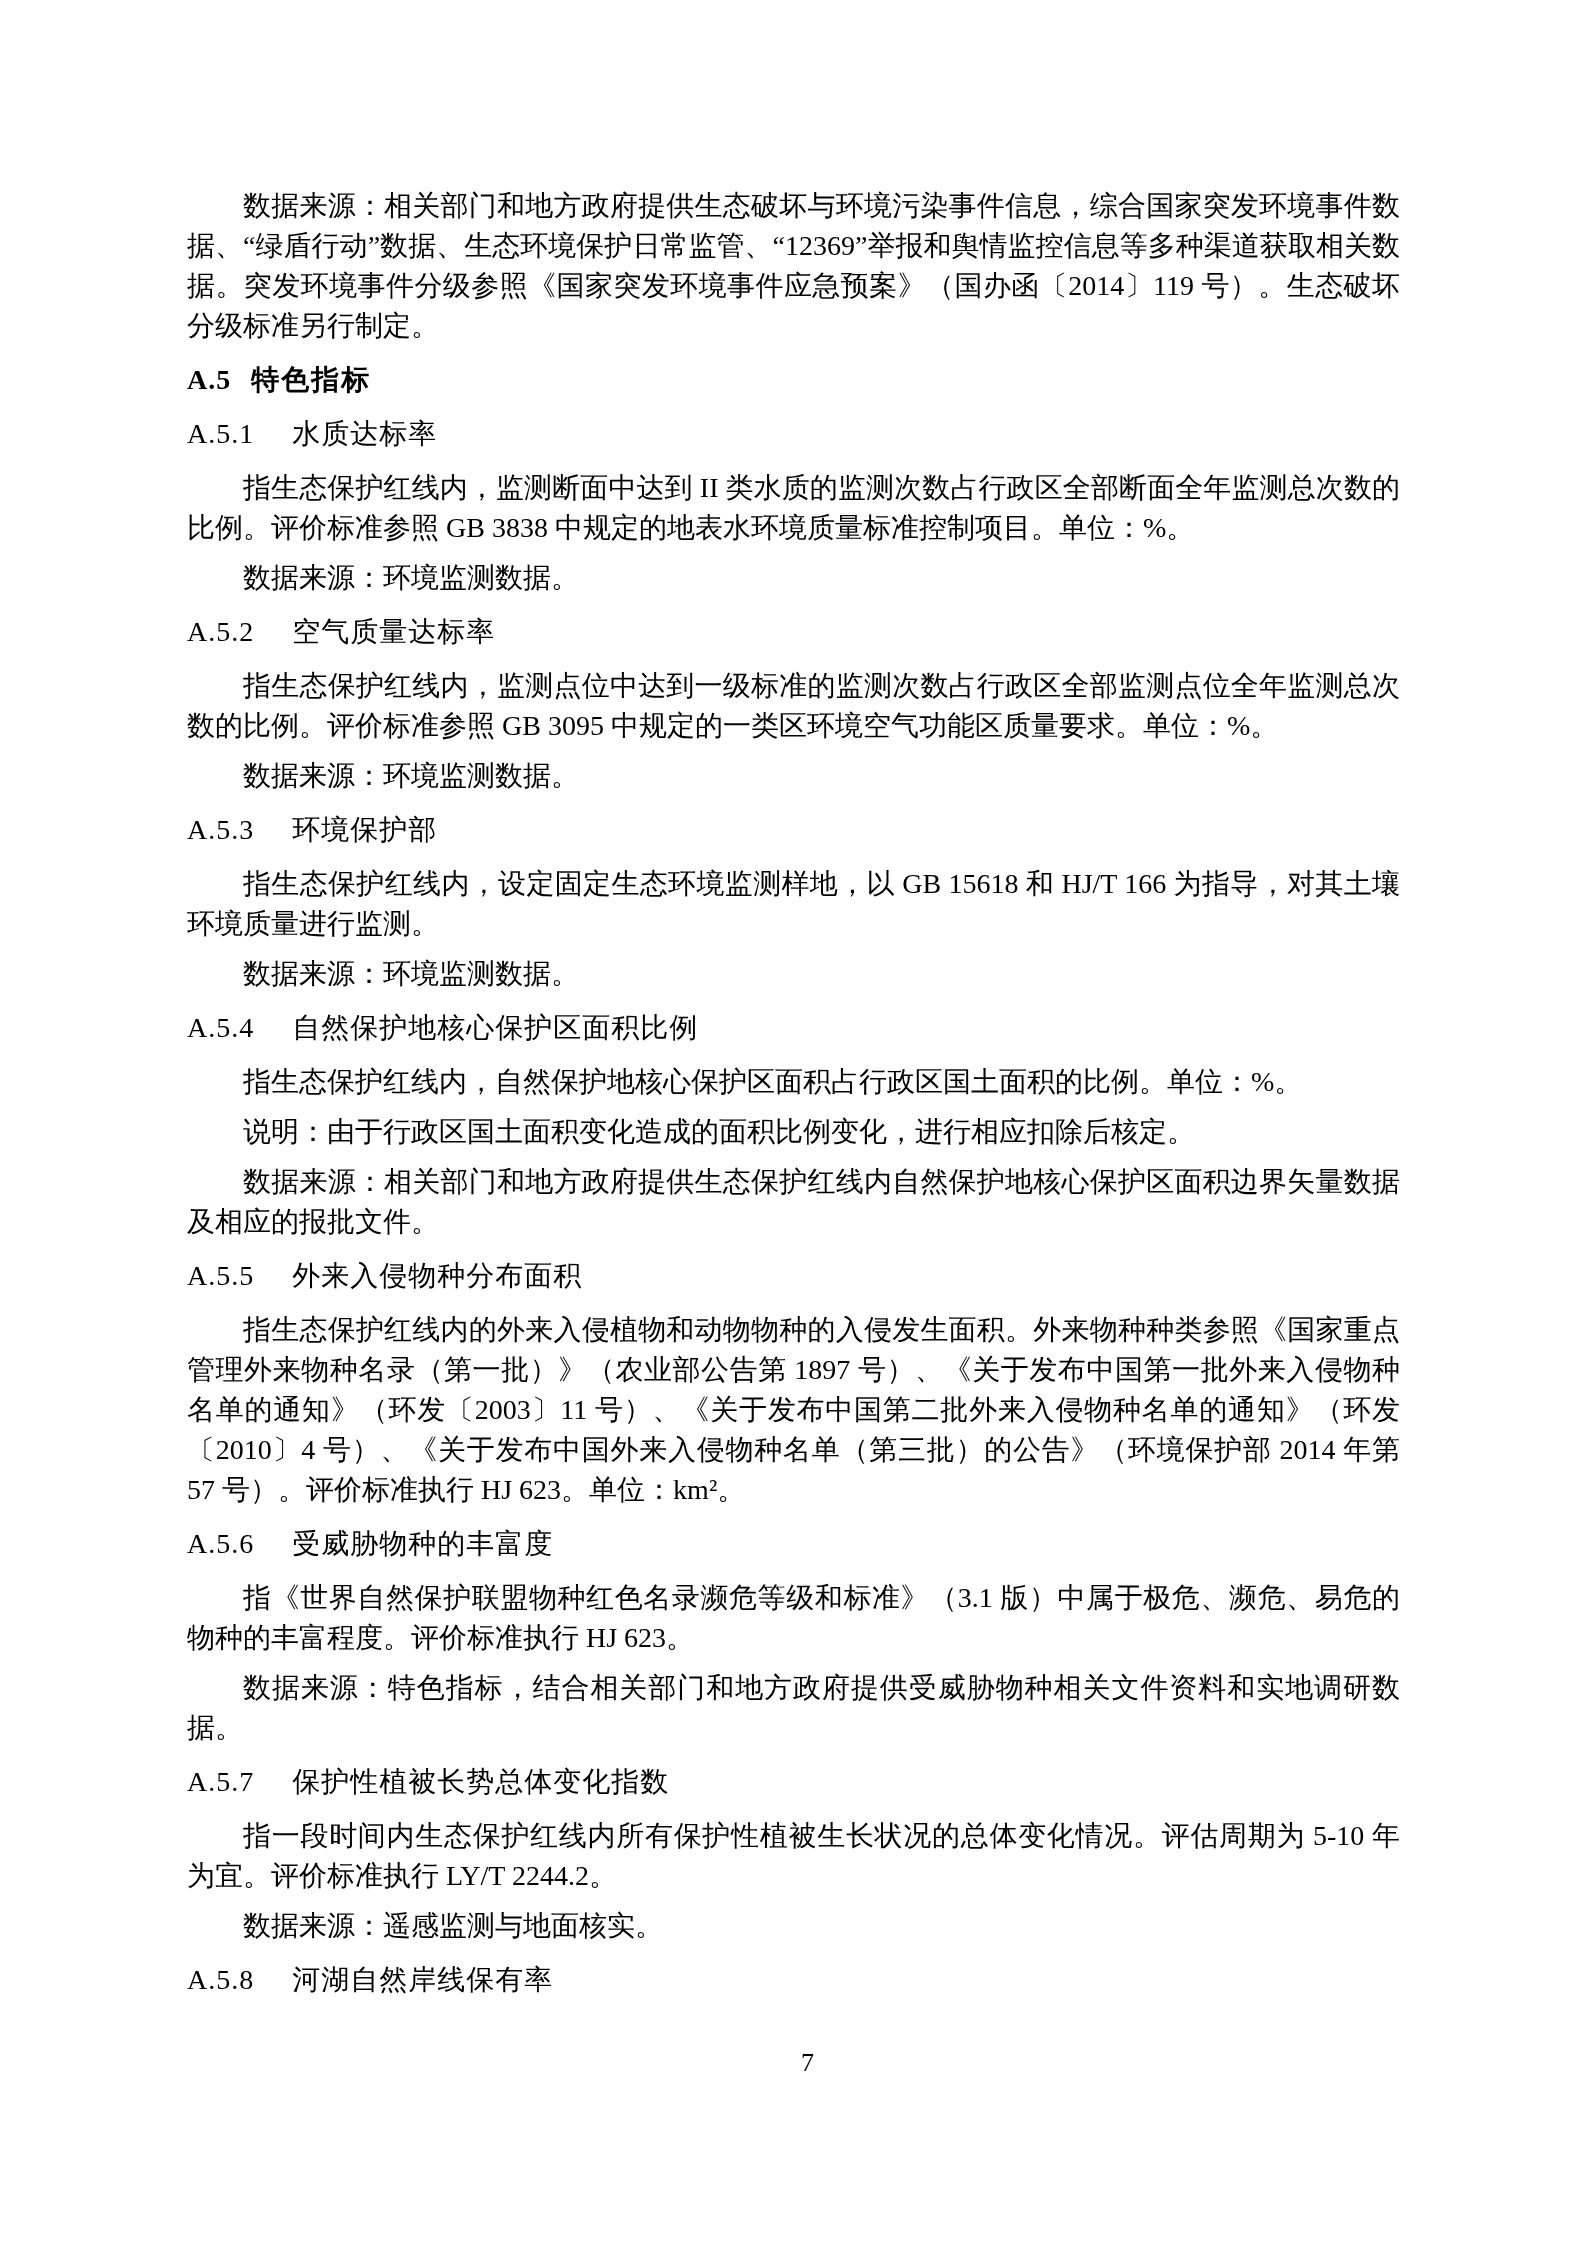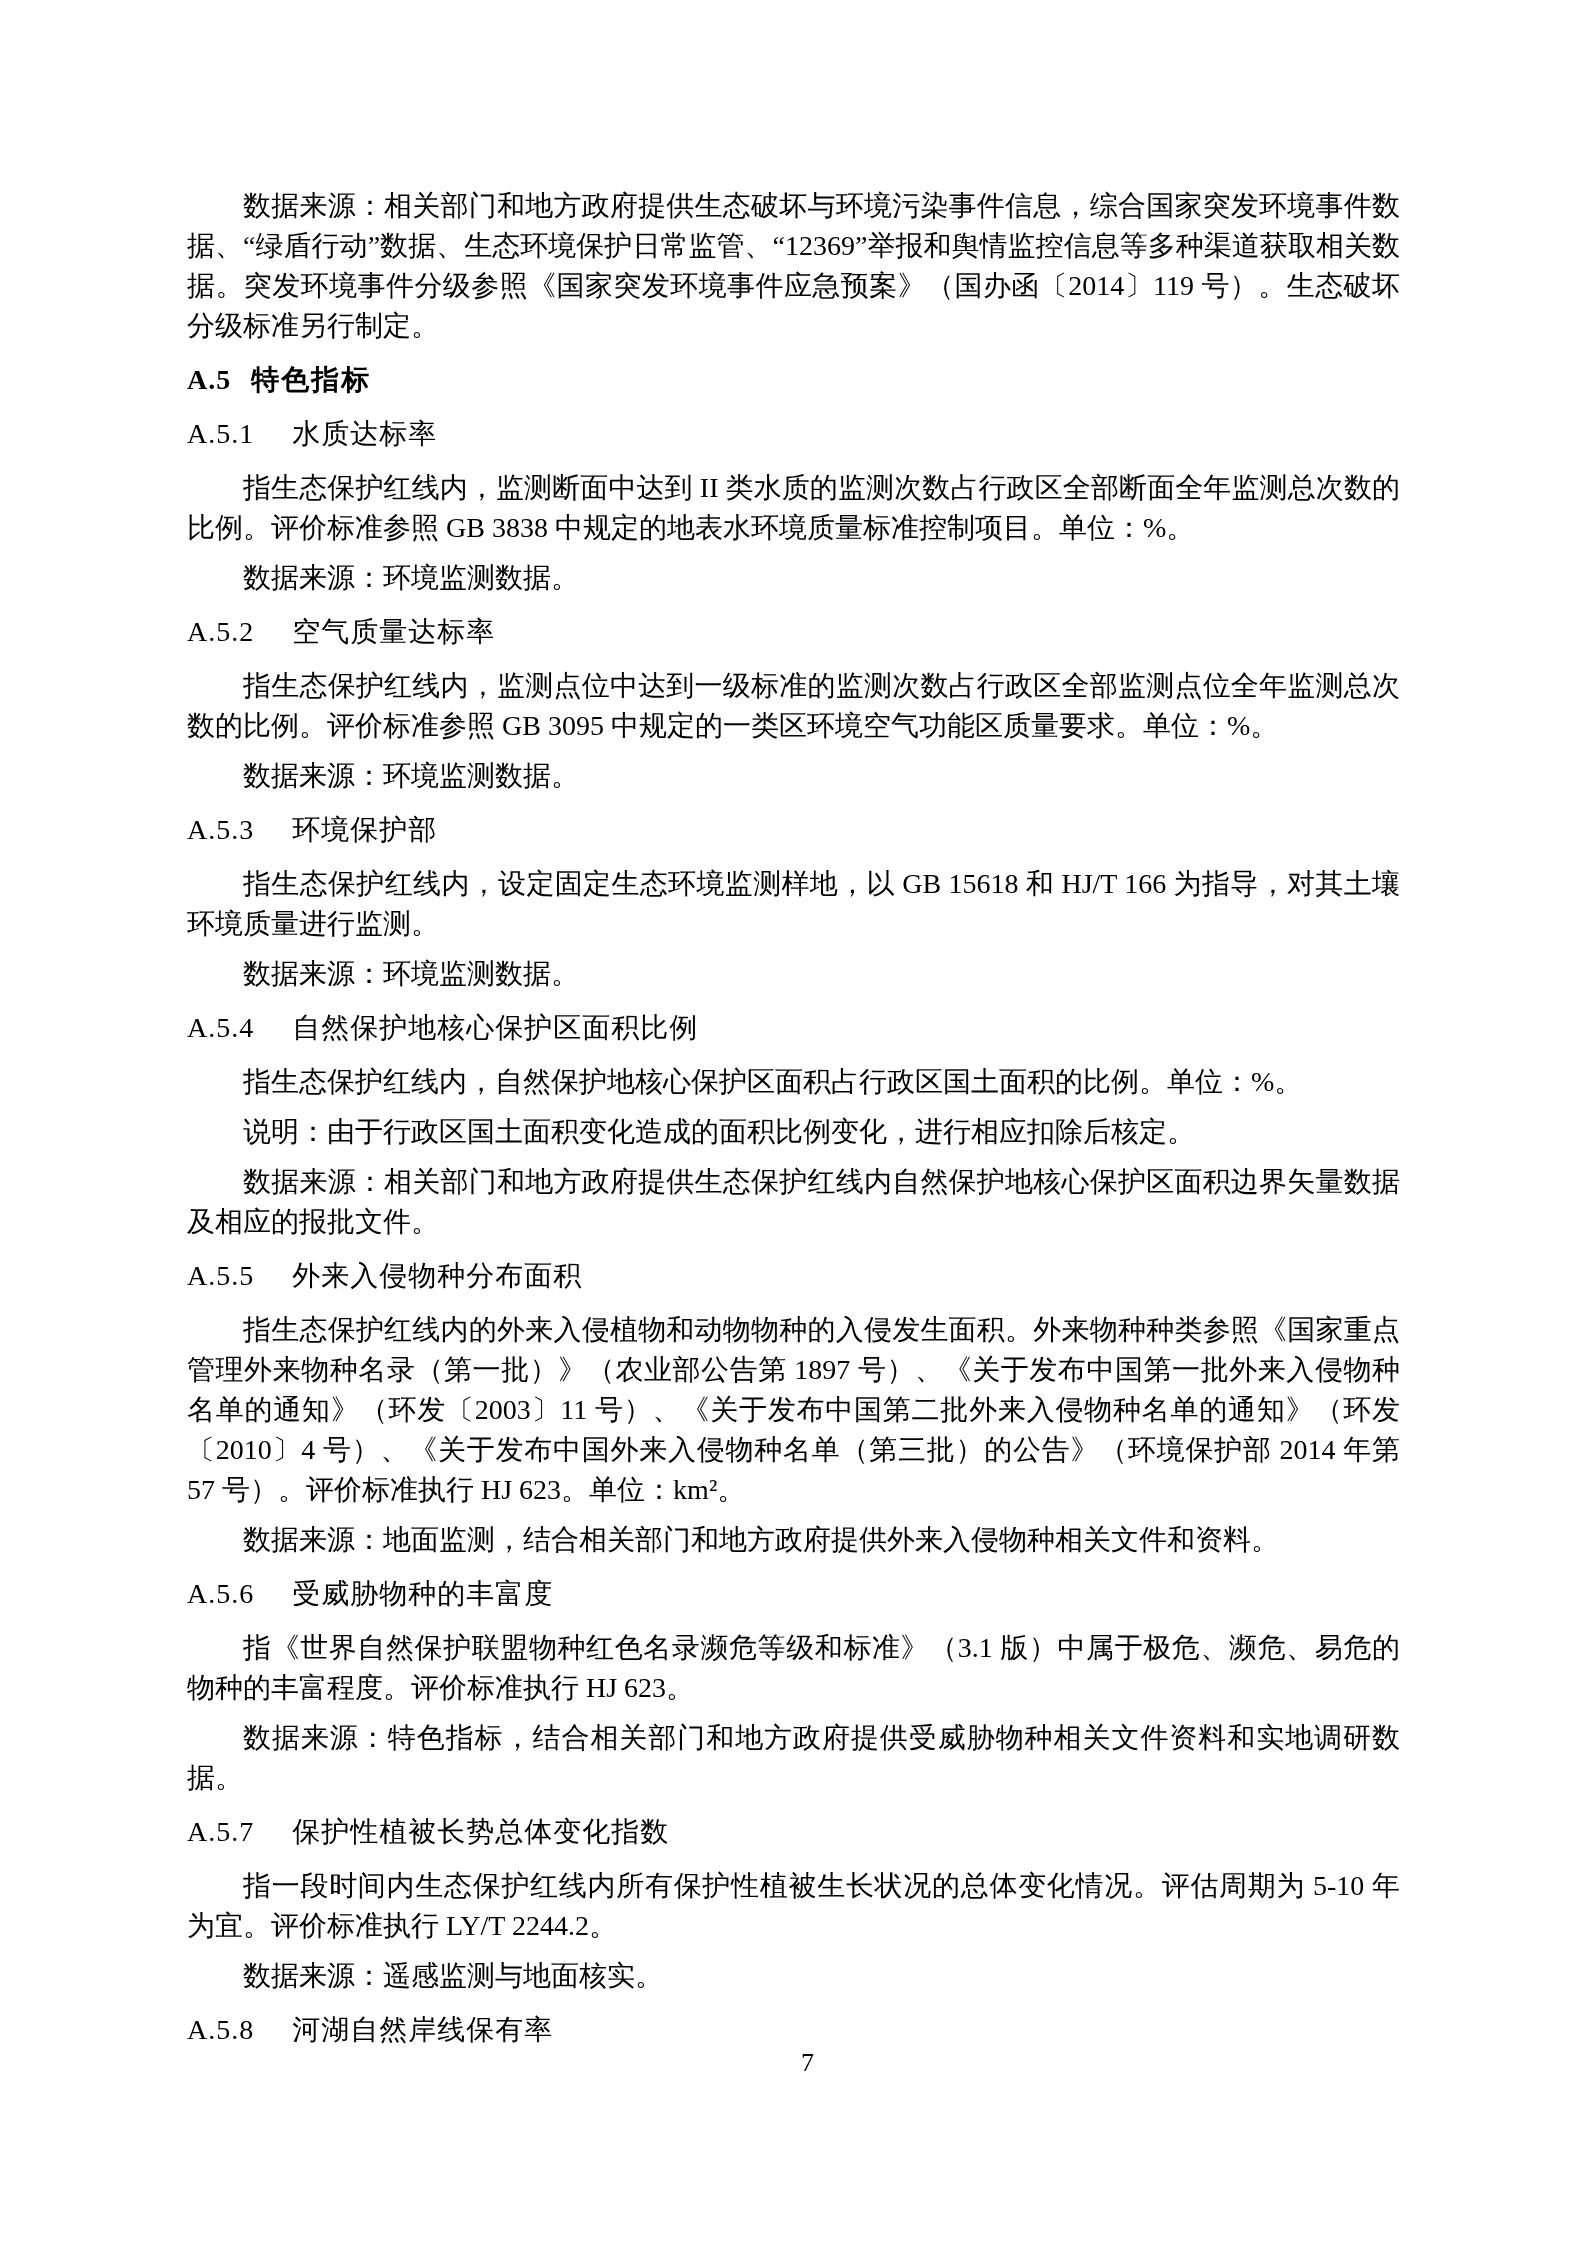--- a/index.html
+++ b/index.html
@@ -76,21 +76,20 @@
       <p class="para">数据来源：环境监测数据。</p>
       <div class="heading h3"><span class="sec-num">A.5.3</span><span class="sec-title">环境保护部</span></div>
       <p class="para">指生态保护红线内，设定固定生态环境监测样地，以 GB 15618 和 HJ/T 166 为指导，对其土壤环境质量进行监测。</p>
       <p class="para">数据来源：环境监测数据。</p>
       <div class="heading h3"><span class="sec-num">A.5.4</span><span class="sec-title">自然保护地核心保护区面积比例</span></div>
       <p class="para">指生态保护红线内，自然保护地核心保护区面积占行政区国土面积的比例。单位：%。</p>
       <p class="para">说明：由于行政区国土面积变化造成的面积比例变化，进行相应扣除后核定。</p>
       <p class="para">数据来源：相关部门和地方政府提供生态保护红线内自然保护地核心保护区面积边界矢量数据及相应的报批文件。</p>
       <div class="heading h3"><span class="sec-num">A.5.5</span><span class="sec-title">外来入侵物种分布面积</span></div>
       <p class="para">指生态保护红线内的外来入侵植物和动物物种的入侵发生面积。外来物种种类参照《国家重点管理外来物种名录（第一批）》（农业部公告第 1897 号）、《关于发布中国第一批外来入侵物种名单的通知》（环发〔2003〕11 号）、《关于发布中国第二批外来入侵物种名单的通知》（环发〔2010〕4 号）、《关于发布中国外来入侵物种名单（第三批）的公告》（环境保护部 2014 年第 57 号）。评价标准执行 HJ 623。单位：km²。</p>
-      <p class="para">数据来源：地面监测，结合相关部门和地方政府提供外来入侵物种相关文件和资料。</p>
       <div class="heading h3"><span class="sec-num">A.5.6</span><span class="sec-title">受威胁物种的丰富度</span></div>
       <p class="para">指《世界自然保护联盟物种红色名录濒危等级和标准》（3.1 版）中属于极危、濒危、易危的物种的丰富程度。评价标准执行 HJ 623。</p>
       <p class="para">数据来源：特色指标，结合相关部门和地方政府提供受威胁物种相关文件资料和实地调研数据。</p>
       <div class="heading h3"><span class="sec-num">A.5.7</span><span class="sec-title">保护性植被长势总体变化指数</span></div>
       <p class="para">指一段时间内生态保护红线内所有保护性植被生长状况的总体变化情况。评估周期为 5-10 年为宜。评价标准执行 LY/T 2244.2。</p>
       <p class="para">数据来源：遥感监测与地面核实。</p>
       <div class="heading h3"><span class="sec-num">A.5.8</span><span class="sec-title">河湖自然岸线保有率</span></div>
     </main>
   <div class="page-num">7</div>
 </div>

